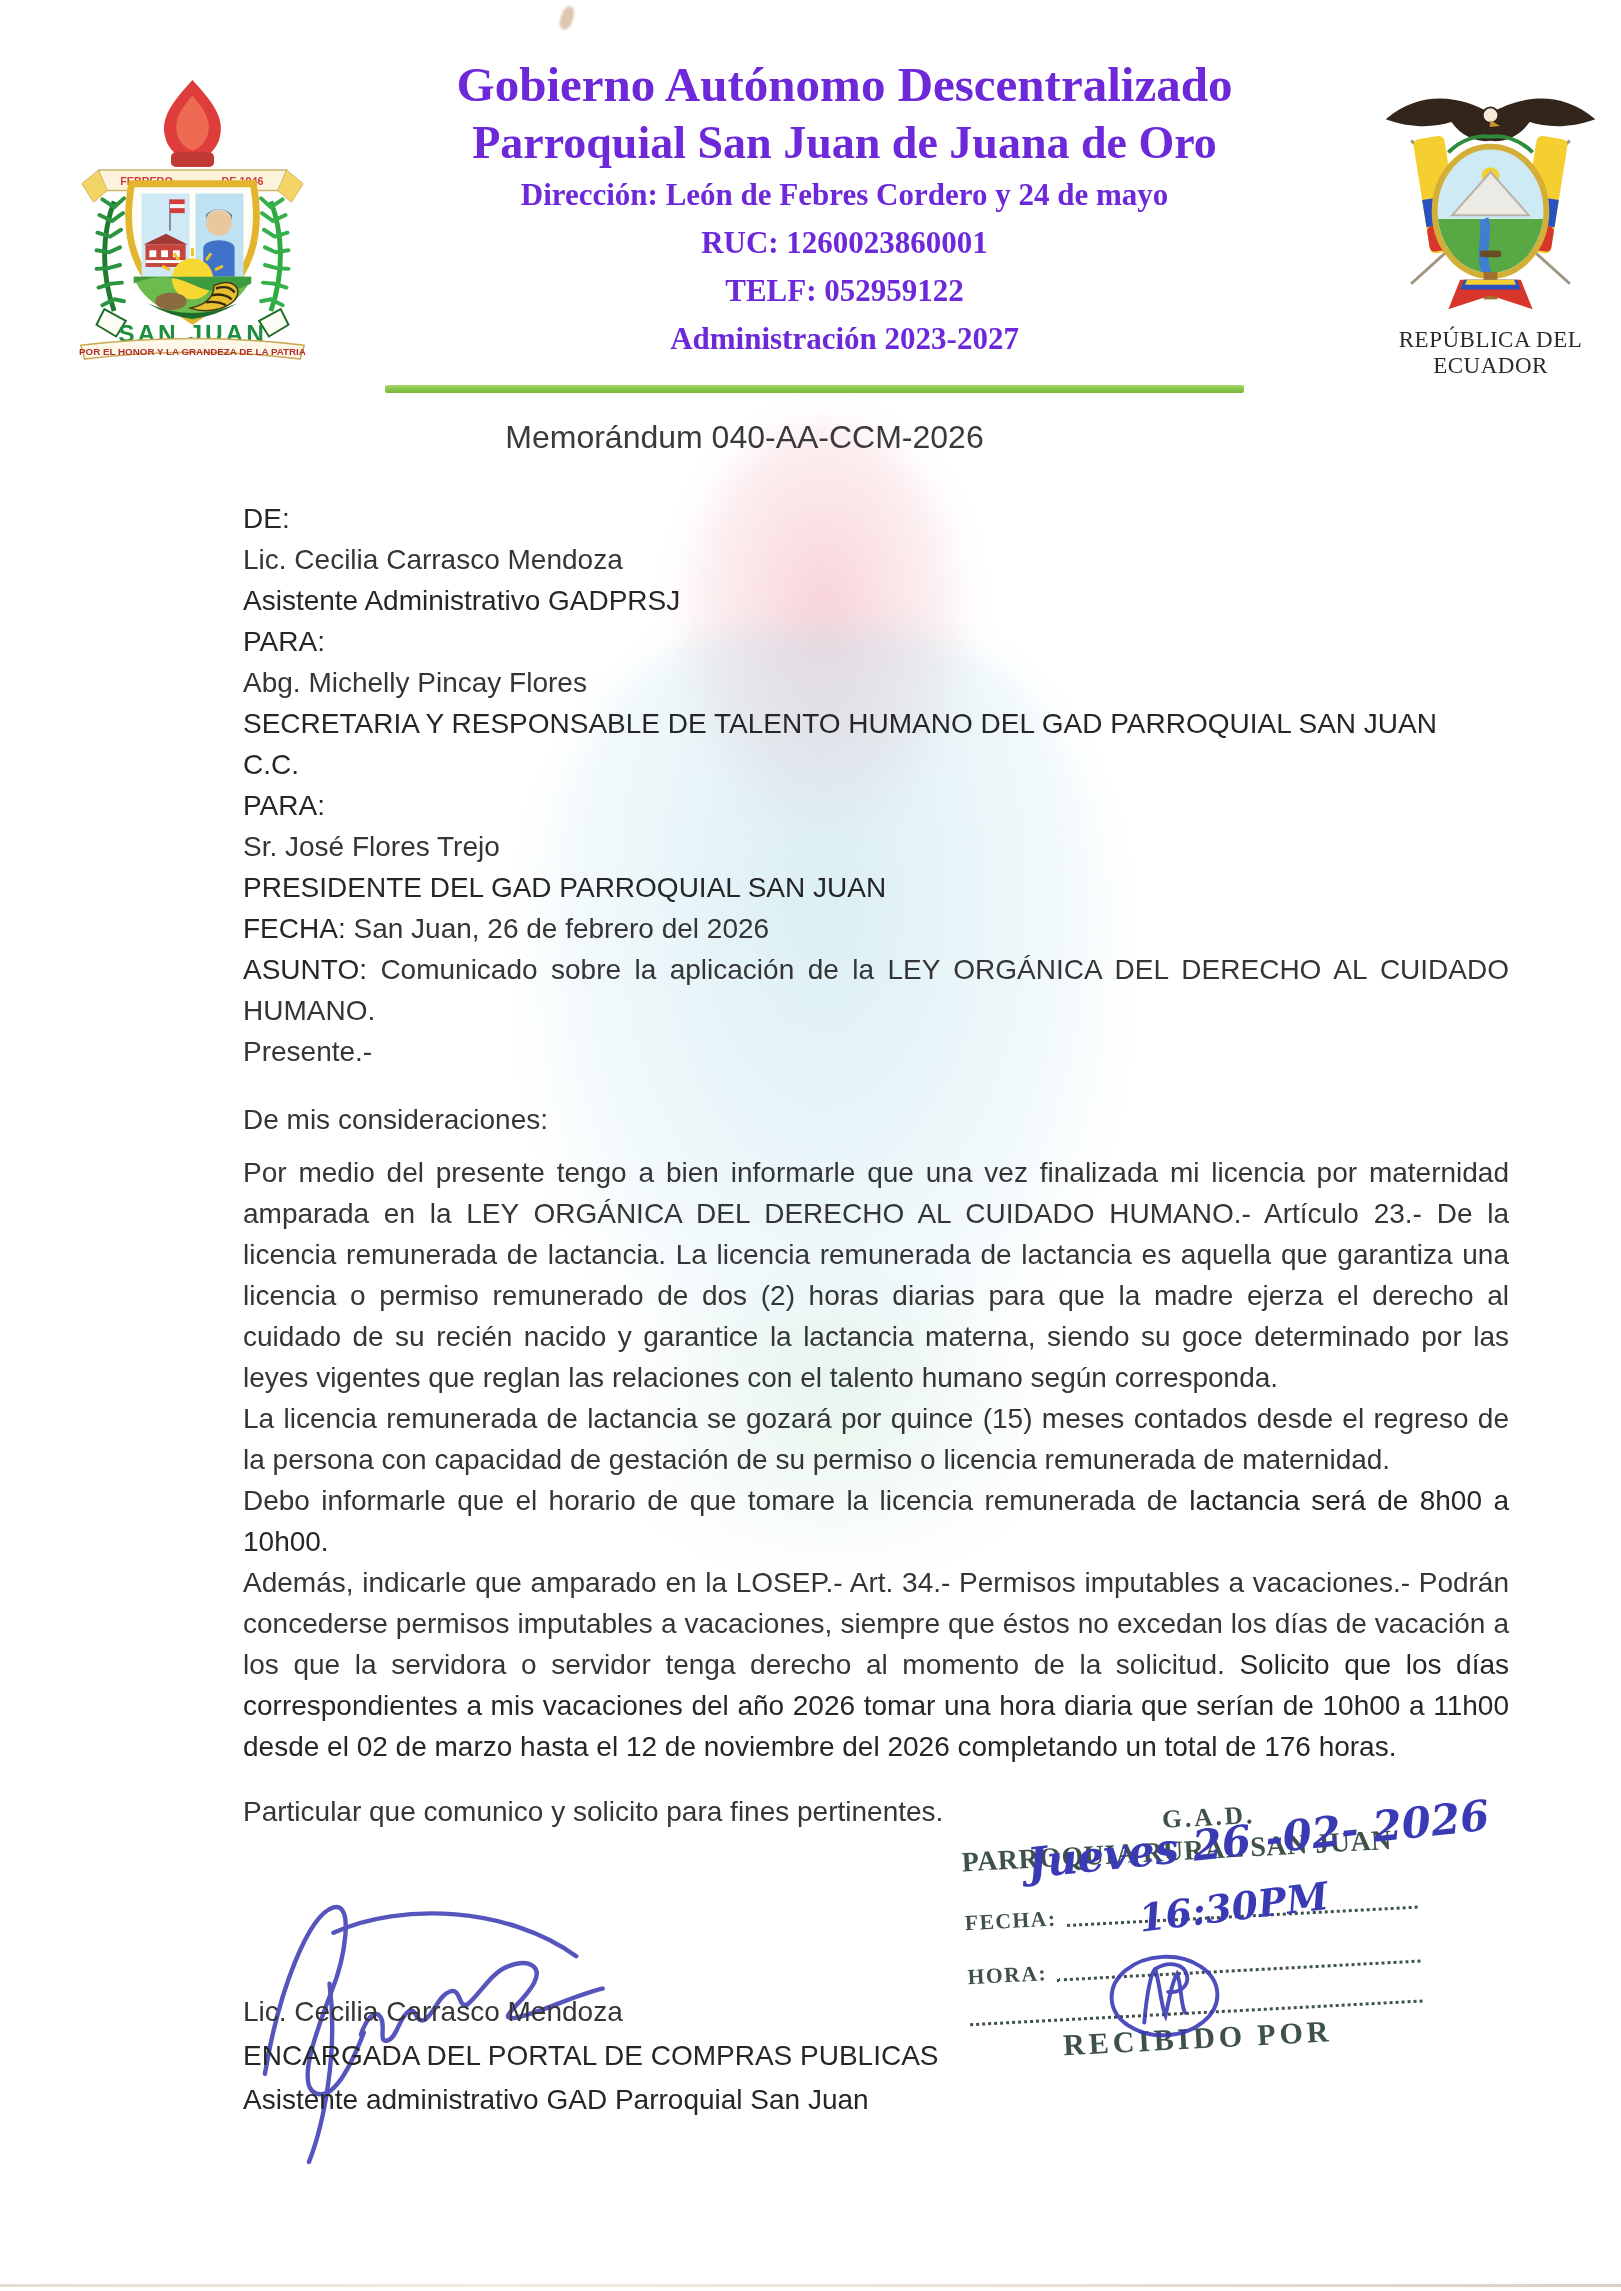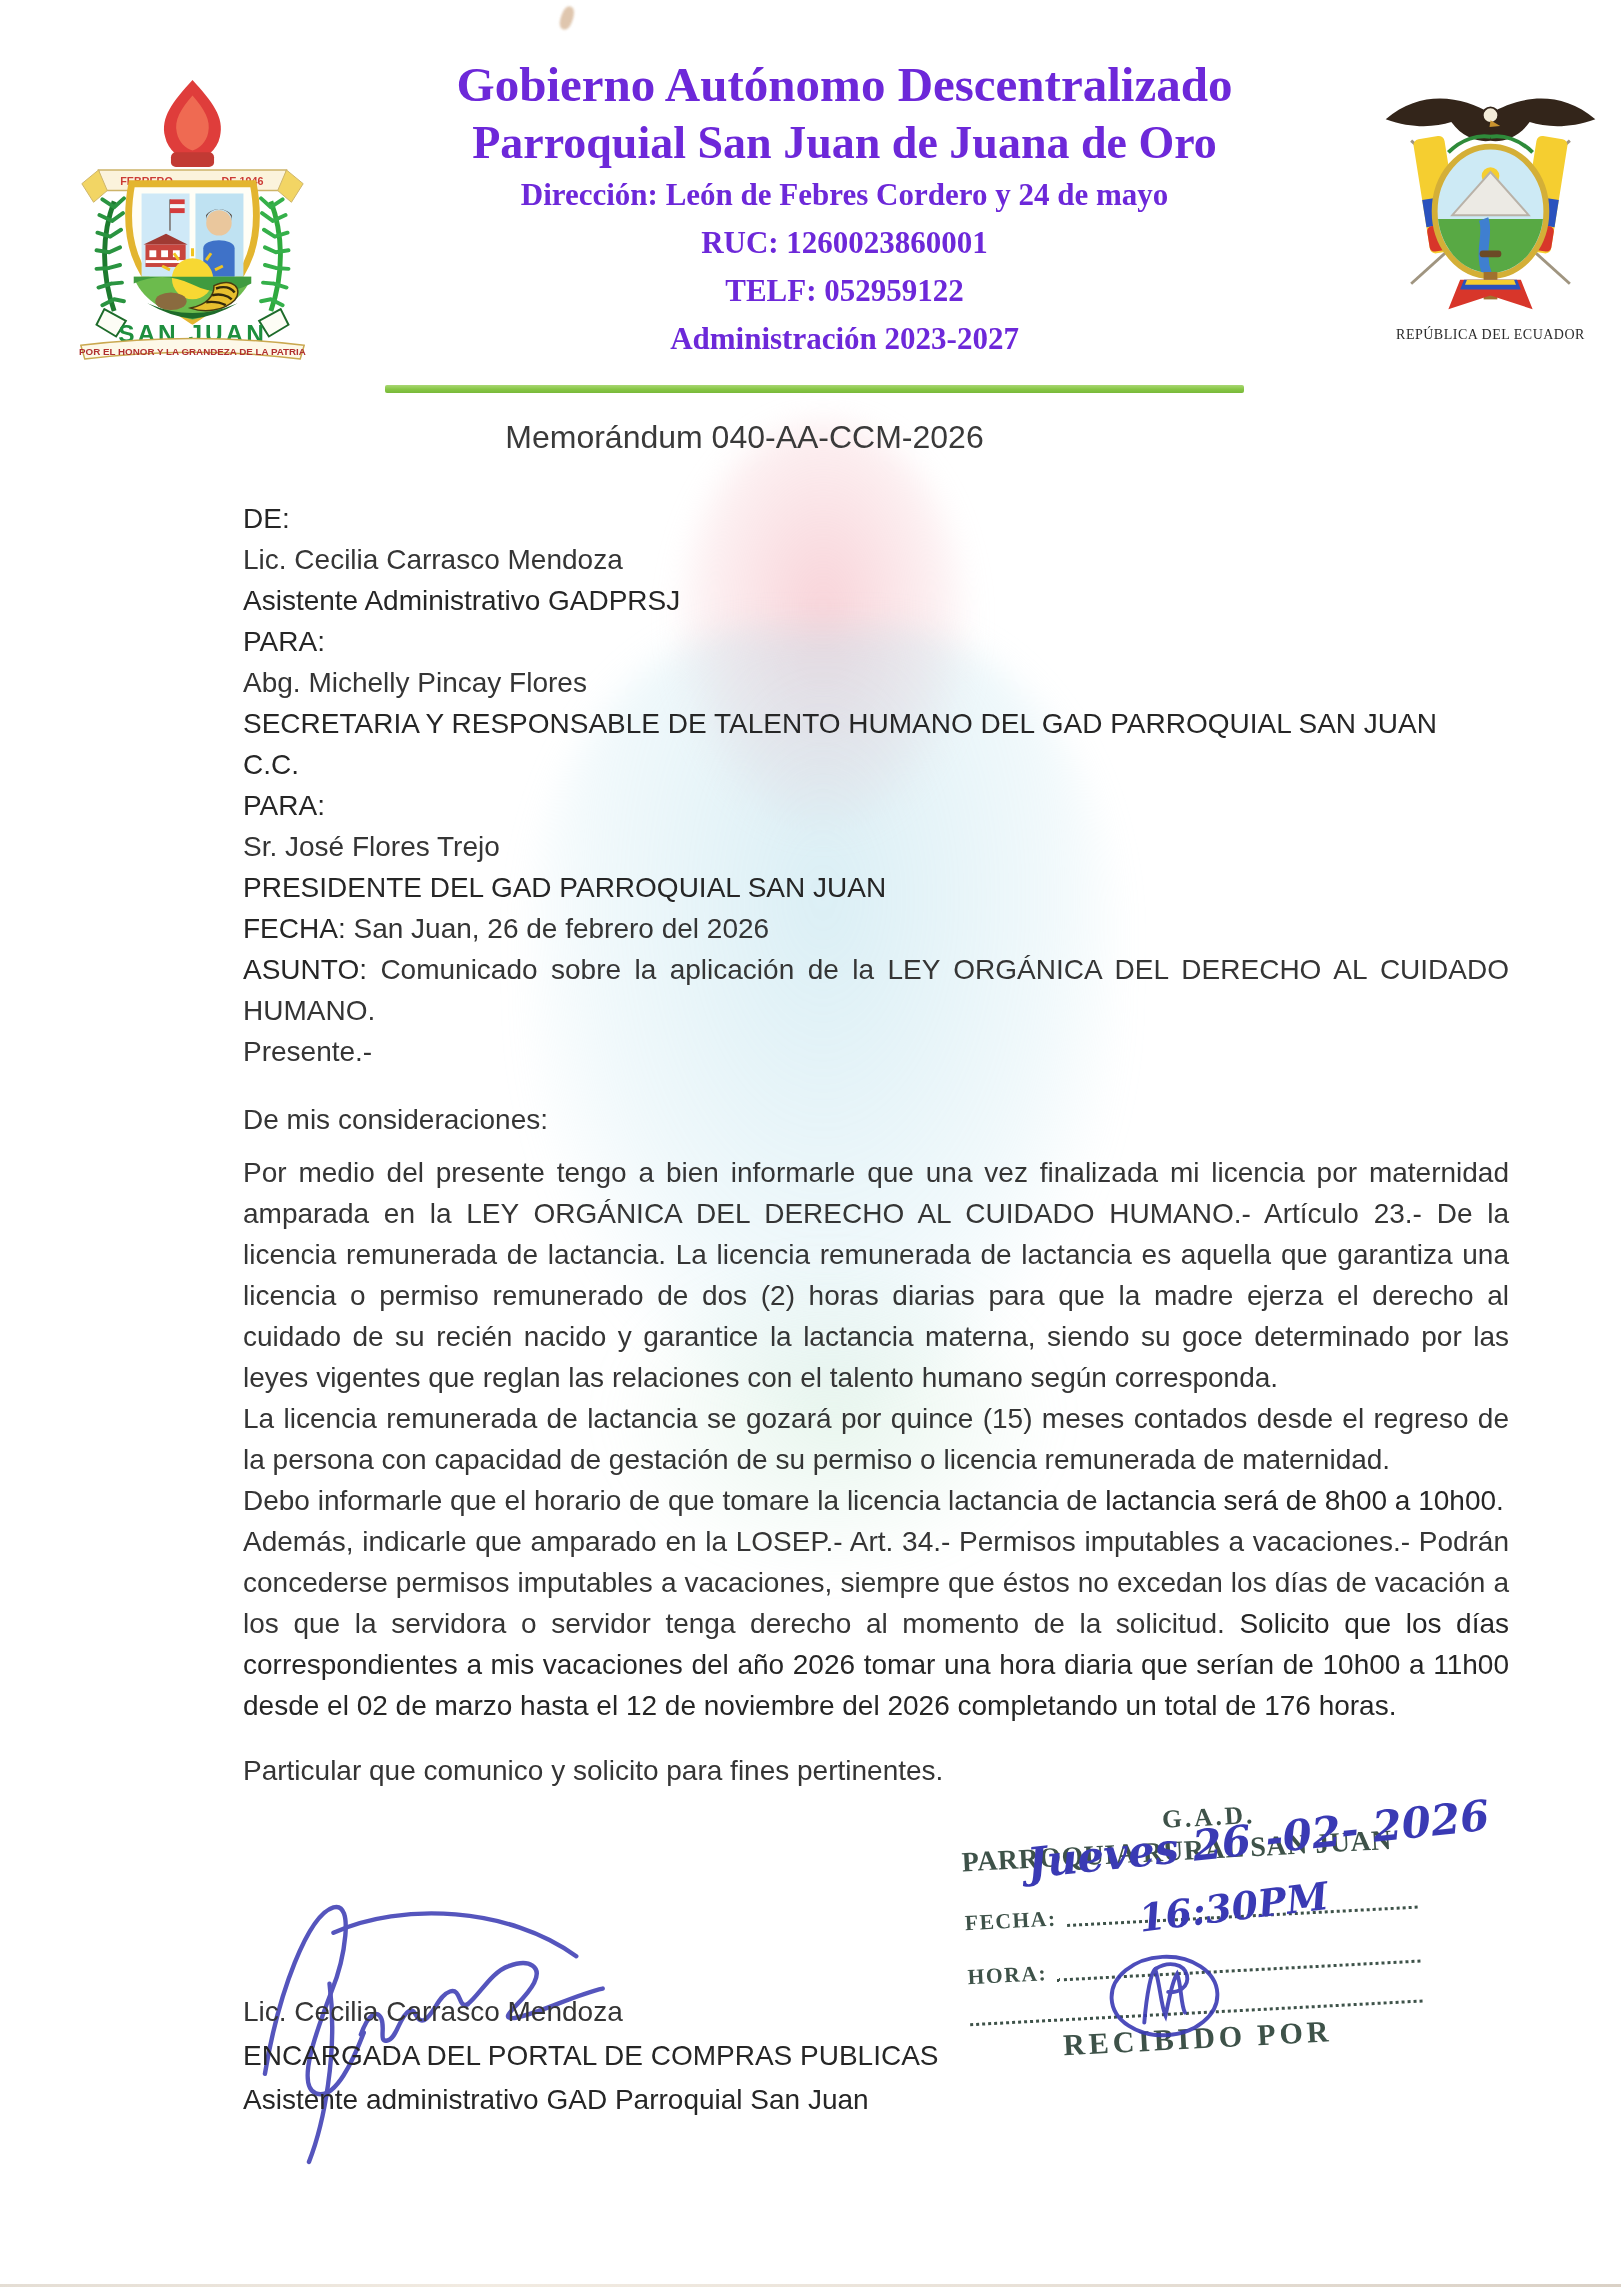--- a/index.html
+++ b/index.html
@@ -13,21 +13,21 @@
     filter:blur(13.7px);}
   .wm-shield{left:529px;top:627px;width:588px;height:774px;border-radius:40% 40% 50% 50%;
     background:radial-gradient(ellipse at 50% 35%, rgba(168,216,231,.42), rgba(190,227,238,.22) 55%, transparent 78%);
     filter:blur(15.7px);}
   .wm-green{left:608px;top:1255px;width:451px;height:323px;border-radius:50%;
     background:radial-gradient(ellipse, rgba(180,224,198,.30), transparent 72%);filter:blur(17.6px);}
 
   
   .left-logo{position:absolute;left:69px;top:74px;}
   .right-logo{position:absolute;left:1368px;top:76px;width:245px;text-align:center;}
-  .right-logo-caption{margin-top:2px;font-family:"Liberation Serif",serif;font-size:14px;
+  .right-logo-caption{margin-top:2px;font-family:"Liberation Serif",serif;font-size:23px;
     letter-spacing:0.5px;color:#2b2b2b;}
 
   .header-text{position:absolute;left:323px;top:55px;width:1043px;text-align:center;
     font-family:"Liberation Serif",serif;font-weight:bold;color:#6d28d9;}
   .ht1{font-size:49px;line-height:59px;}
   .ht2{font-size:46px;line-height:57px;}
   .hts{font-size:31px;line-height:48px;}
   .green-line{position:absolute;left:385px;top:385px;width:859px;height:7.8px;
     background:linear-gradient(180deg,#a9d773 0%,#86c544 55%,#79b93a 100%);border-radius:2px;}
 
@@ -201,21 +201,21 @@
     <p>Sr. José Flores Trejo</p>
     <p class="b">PRESIDENTE DEL GAD PARROQUIAL SAN JUAN</p>
     <p><span class="b">FECHA:</span> <span>San Juan, 26 de febrero del 2026</span></p>
     <p class="just"><span class="b">ASUNTO:</span> <span>Comunicado sobre la aplicación de la LEY ORGÁNICA DEL DERECHO AL CUIDADO HUMANO.</span></p>
     <p>Presente.-</p>
 
     <p class="sp3">De mis consideraciones:</p>
 
     <p class="just sp2">Por medio del presente tengo a bien informarle que una vez finalizada mi licencia por maternidad amparada en la LEY ORGÁNICA DEL DERECHO AL CUIDADO HUMANO.- Artículo 23.- De la licencia remunerada de lactancia. La licencia remunerada de lactancia es aquella que garantiza una licencia o permiso remunerado de dos (2) horas diarias para que la madre ejerza el derecho al cuidado de su recién nacido y garantice la lactancia materna, siendo su goce determinado por las leyes vigentes que reglan las relaciones con el talento humano según corresponda.</p>
     <p class="just">La licencia remunerada de lactancia se gozará por quince (15) meses contados desde el regreso de la persona con capacidad de gestación de su permiso o licencia remunerada de maternidad.</p>
-    <p class="just"><span>Debo informarle que el horario de que tomare la licencia lactancia de </span><span class="b">lactancia será de 8h00 a 10h00.</span></p>
+    <p class="just"><span>Debo informarle que el horario de que tomare la licencia remunerada de </span><span class="b">lactancia será de 8h00 a 10h00.</span></p>
     <p class="just"><span>Además, indicarle que amparado en la LOSEP.- Art. 34.- Permisos imputables a vacaciones.- Podrán concederse permisos imputables a vacaciones, siempre que éstos no excedan los días de vacación a los que la servidora o servidor tenga derecho al momento de la solicitud. </span><span class="b">Solicito que los días correspondientes a mis vacaciones del año 2026 tomar una hora diaria que serían de 10h00 a 11h00 desde el 02 de marzo hasta el 12 de noviembre del 2026 completando un total de 176 horas.</span></p>
 
     <p class="sp1">Particular que comunico y solicito para fines pertinentes.</p>
   </div>
 
   <svg class="signature-svg" width="421" height="304" viewBox="0 0 430 310">
     <g stroke="#4343b6" stroke-width="4.5" fill="none" stroke-linecap="round" opacity="0.9">
       <path d="M52 214 C66 130 96 52 122 44 C144 38 133 98 120 130 C104 172 84 226 104 234 C124 242 143 198 153 172"></path>
       <path d="M118 122 C127 192 112 266 97 304"></path>
       <path d="M150 174 C158 152 167 148 171 158 C175 168 168 182 177 180 C187 178 189 156 199 150 C207 146 206 163 215 159 C225 153 229 134 241 130 C253 126 249 148 259 143"></path>

